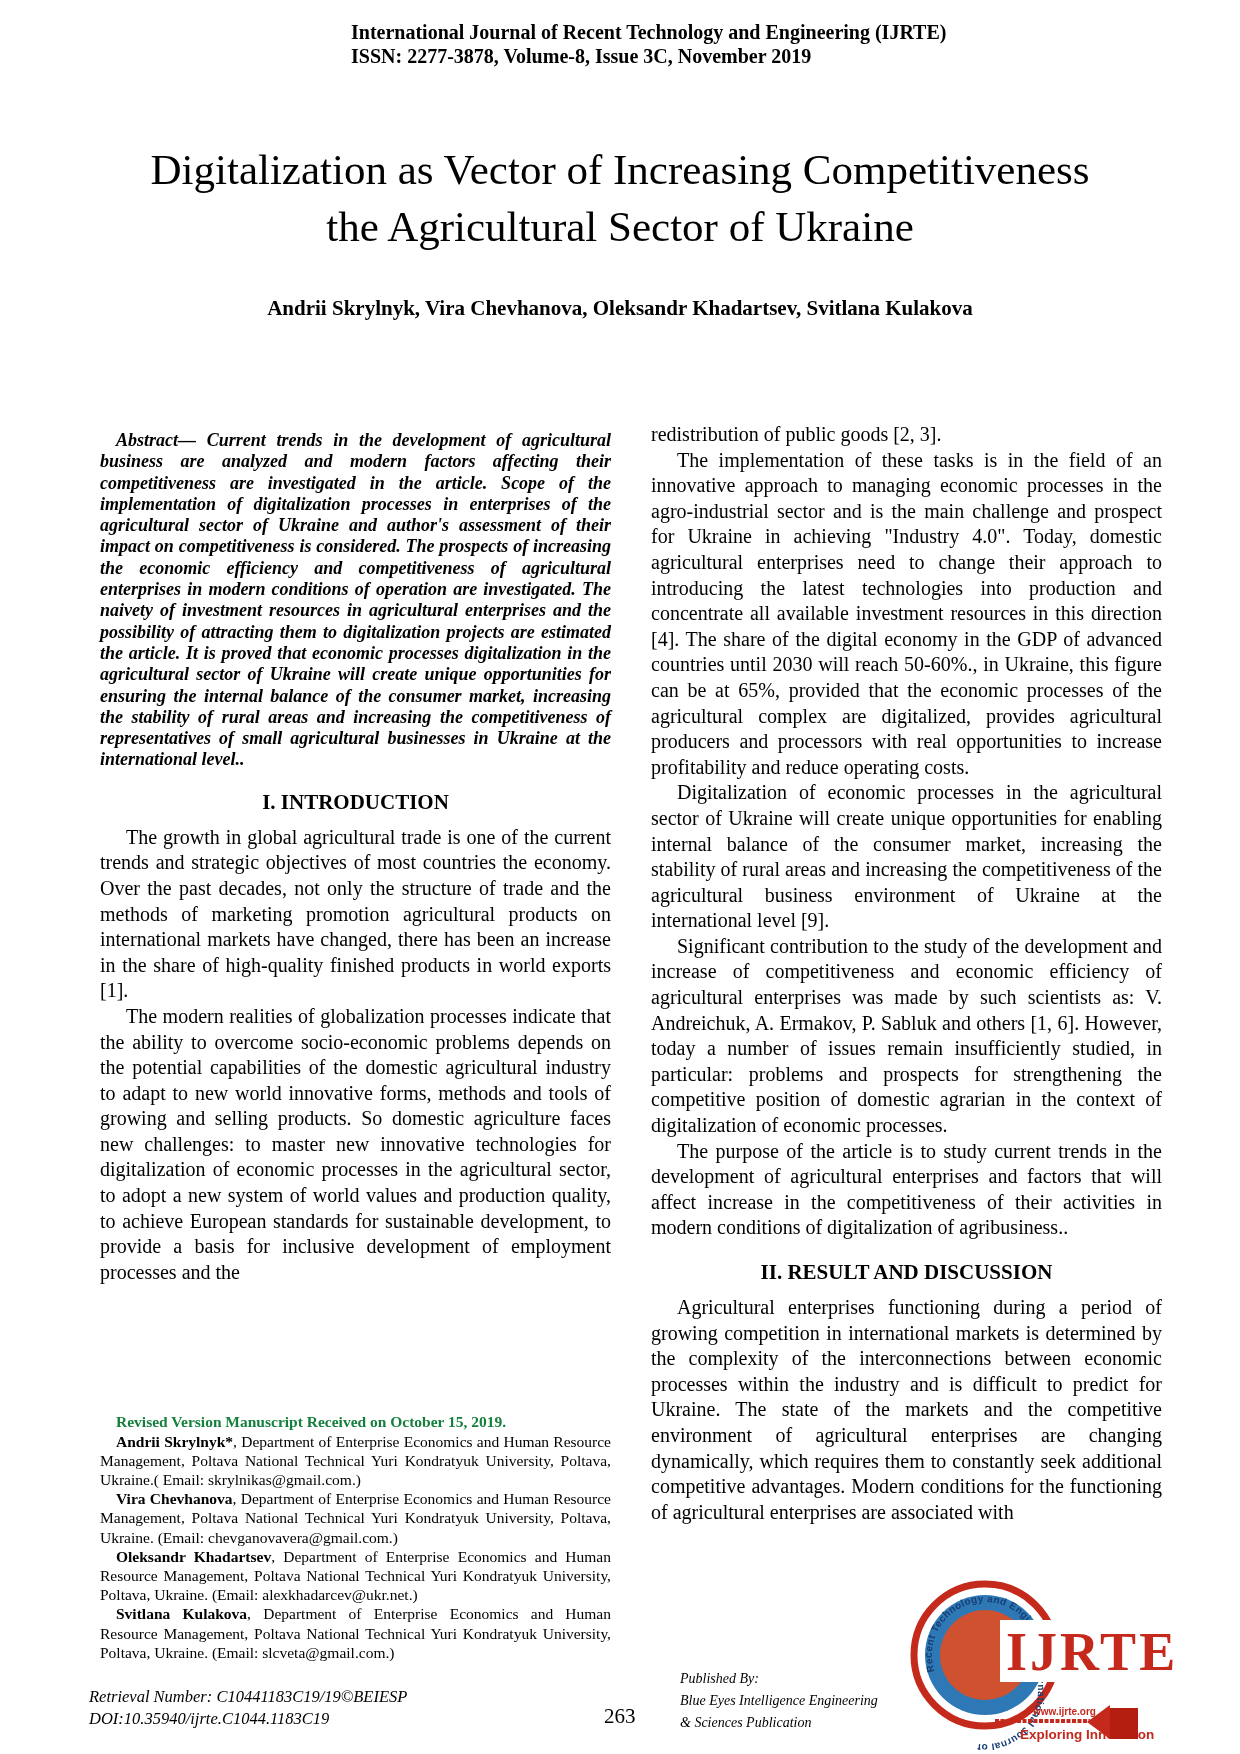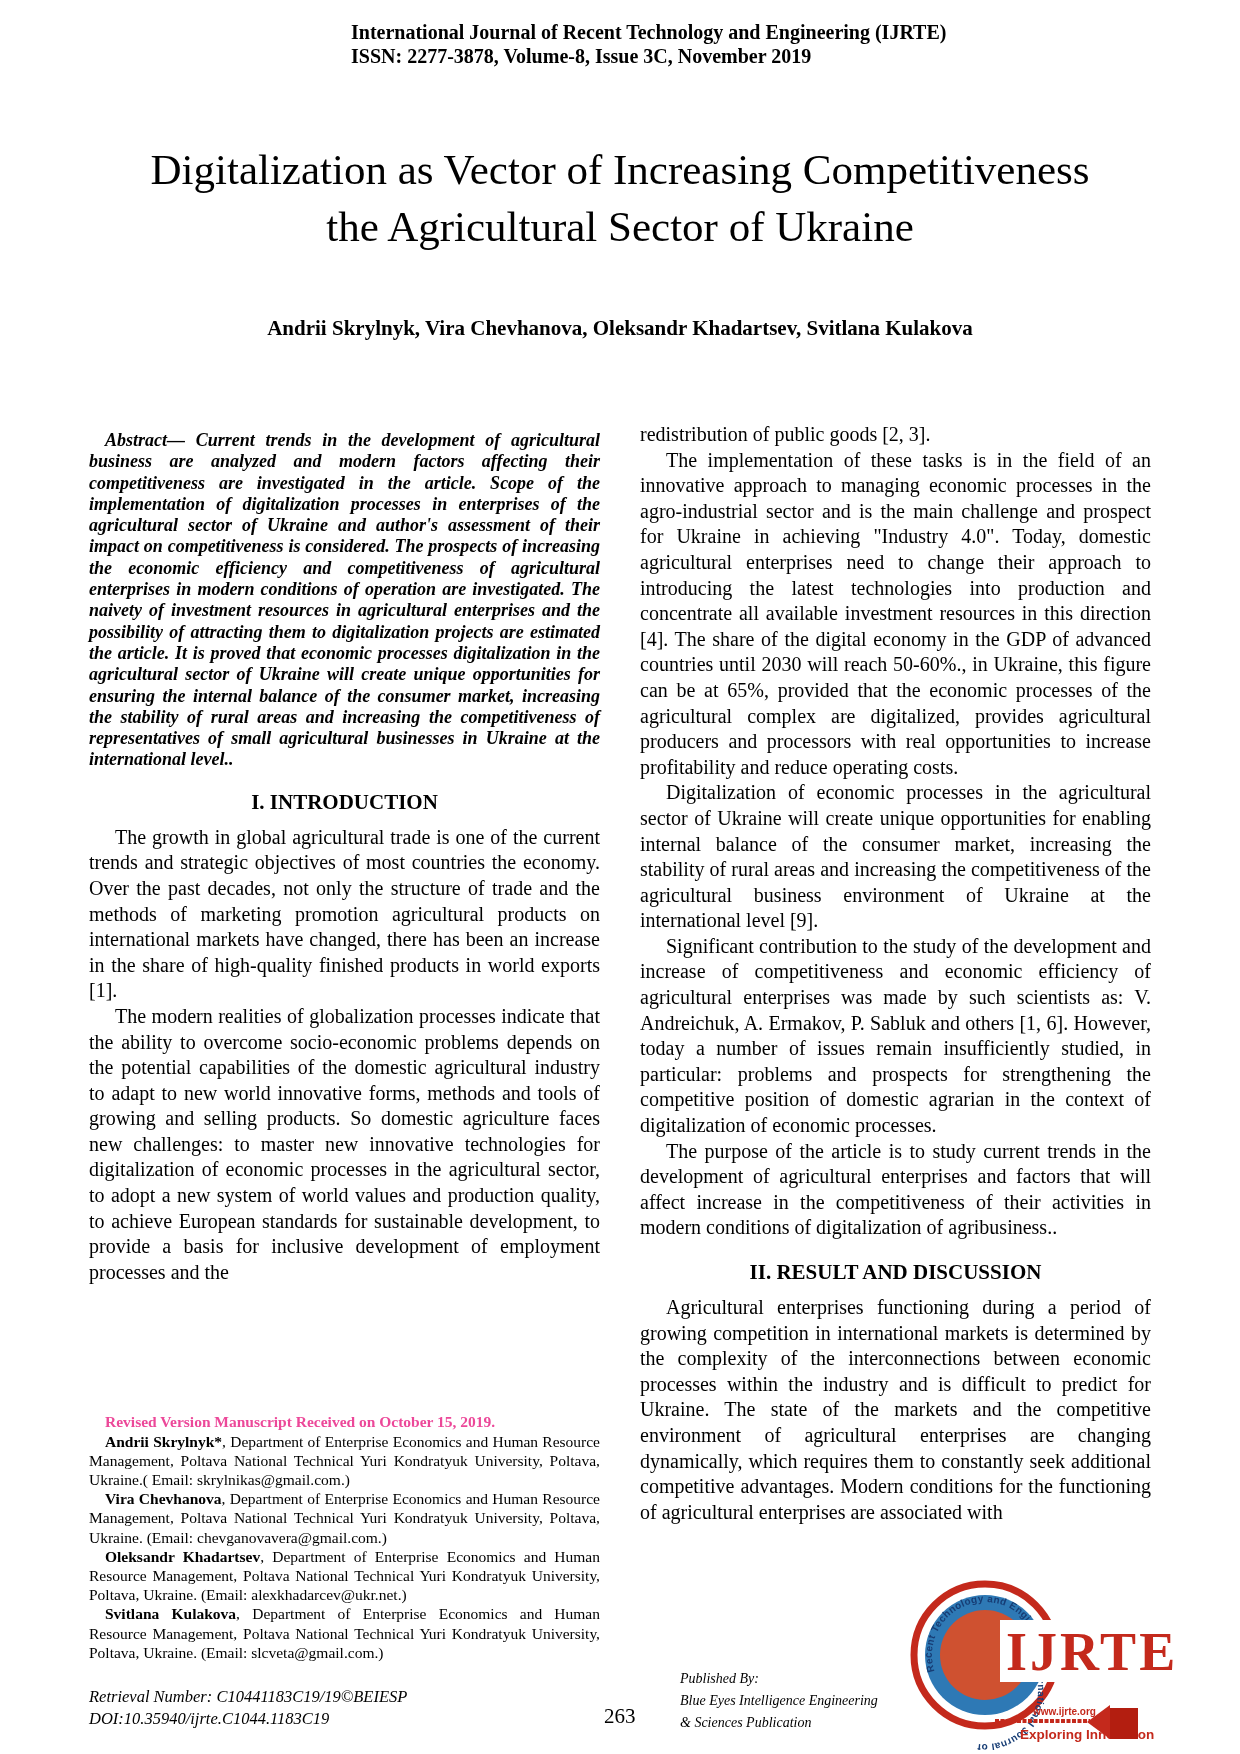--- a/index.html
+++ b/index.html
@@ -10,25 +10,25 @@
   }
   .journal-header {
     position:absolute; top:20px; right:89px; width:800px;
     font-weight:bold; font-size:20px; line-height:24px;
   }
   .paper-title {
     position:absolute; top:112px; left:150px; right:150px;
     text-align:center; font-size:43px; line-height:57px; font-weight:normal;
   }
   .paper-authors {
-    position:absolute; top:316px; left:90px; right:90px;
+    position:absolute; top:296px; left:90px; right:90px;
     text-align:center; font-size:21px; font-weight:bold;
   }
   .columns {
-    position:absolute; top:422px; left:89px; width:1062px; height:1240px;
+    position:absolute; top:422px; left:100px; width:1062px; height:1240px;
     display:flex; gap:40px;
   }
   .col { width:519px; display:flex; flex-direction:column; }
   p { margin:0; }
   .abstract, .keywords {
     font-weight:bold; font-style:italic; font-size:18px; line-height:21.3px;
     text-align:justify;
   }
   .abstract { margin-top:8px; text-indent:16px; }
   .keywords { margin-top:20px; text-indent:16px; }
@@ -37,21 +37,21 @@
     margin:20px 0 12px 0;
   }
   .body-par {
     font-size:20px; line-height:25.6px; text-align:justify;
   }
   .indent { text-indent:26px; }
   .footnote {
     margin-top:auto; font-size:15.5px; line-height:19.2px; text-align:justify;
   }
   .footnote p { text-indent:16px; }
-  .received { color:#ec4899; font-weight:bold; }
+  .received { color:#15803d; font-weight:bold; }
   .footer-retrieval {
     position:absolute; left:89px; top:1686px;
     font-style:italic; font-size:16.5px; line-height:22px;
   }
   .footer-pagenum {
     position:absolute; left:604px; top:1704px; font-size:21px;
   }
   .footer-published {
     position:absolute; left:680px; top:1668px;
     font-style:italic; font-size:14px; line-height:22px;

